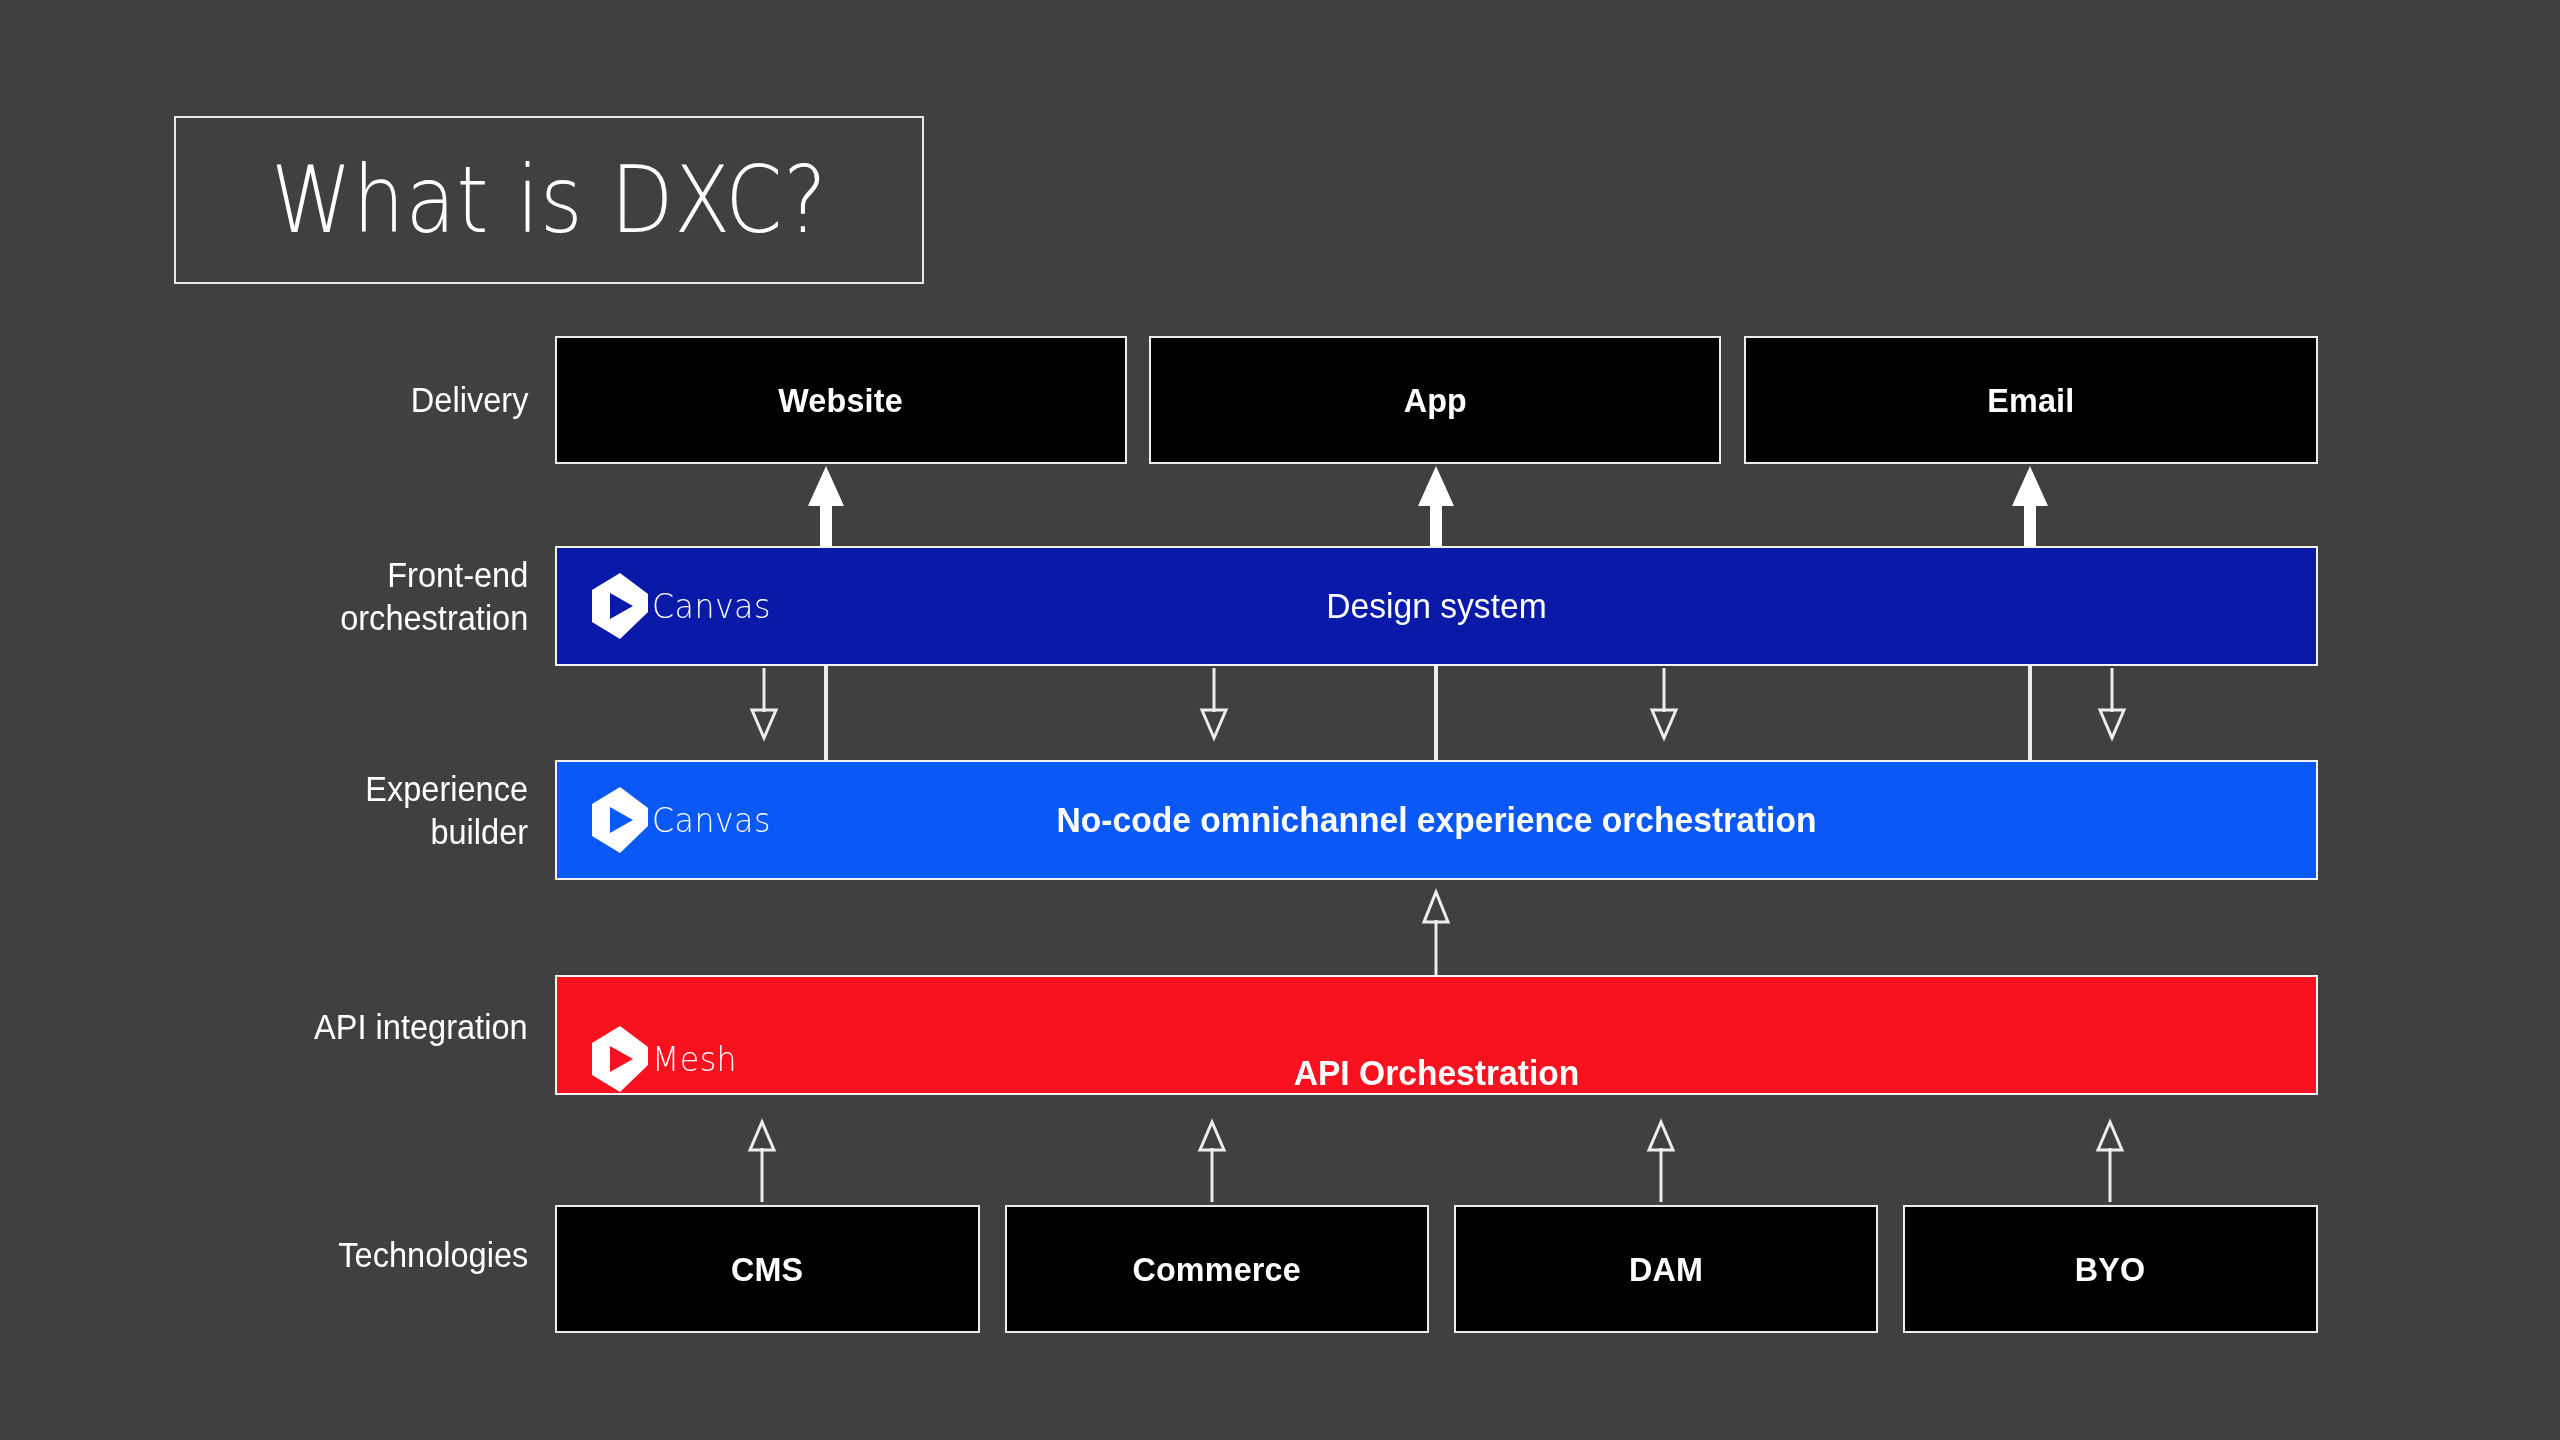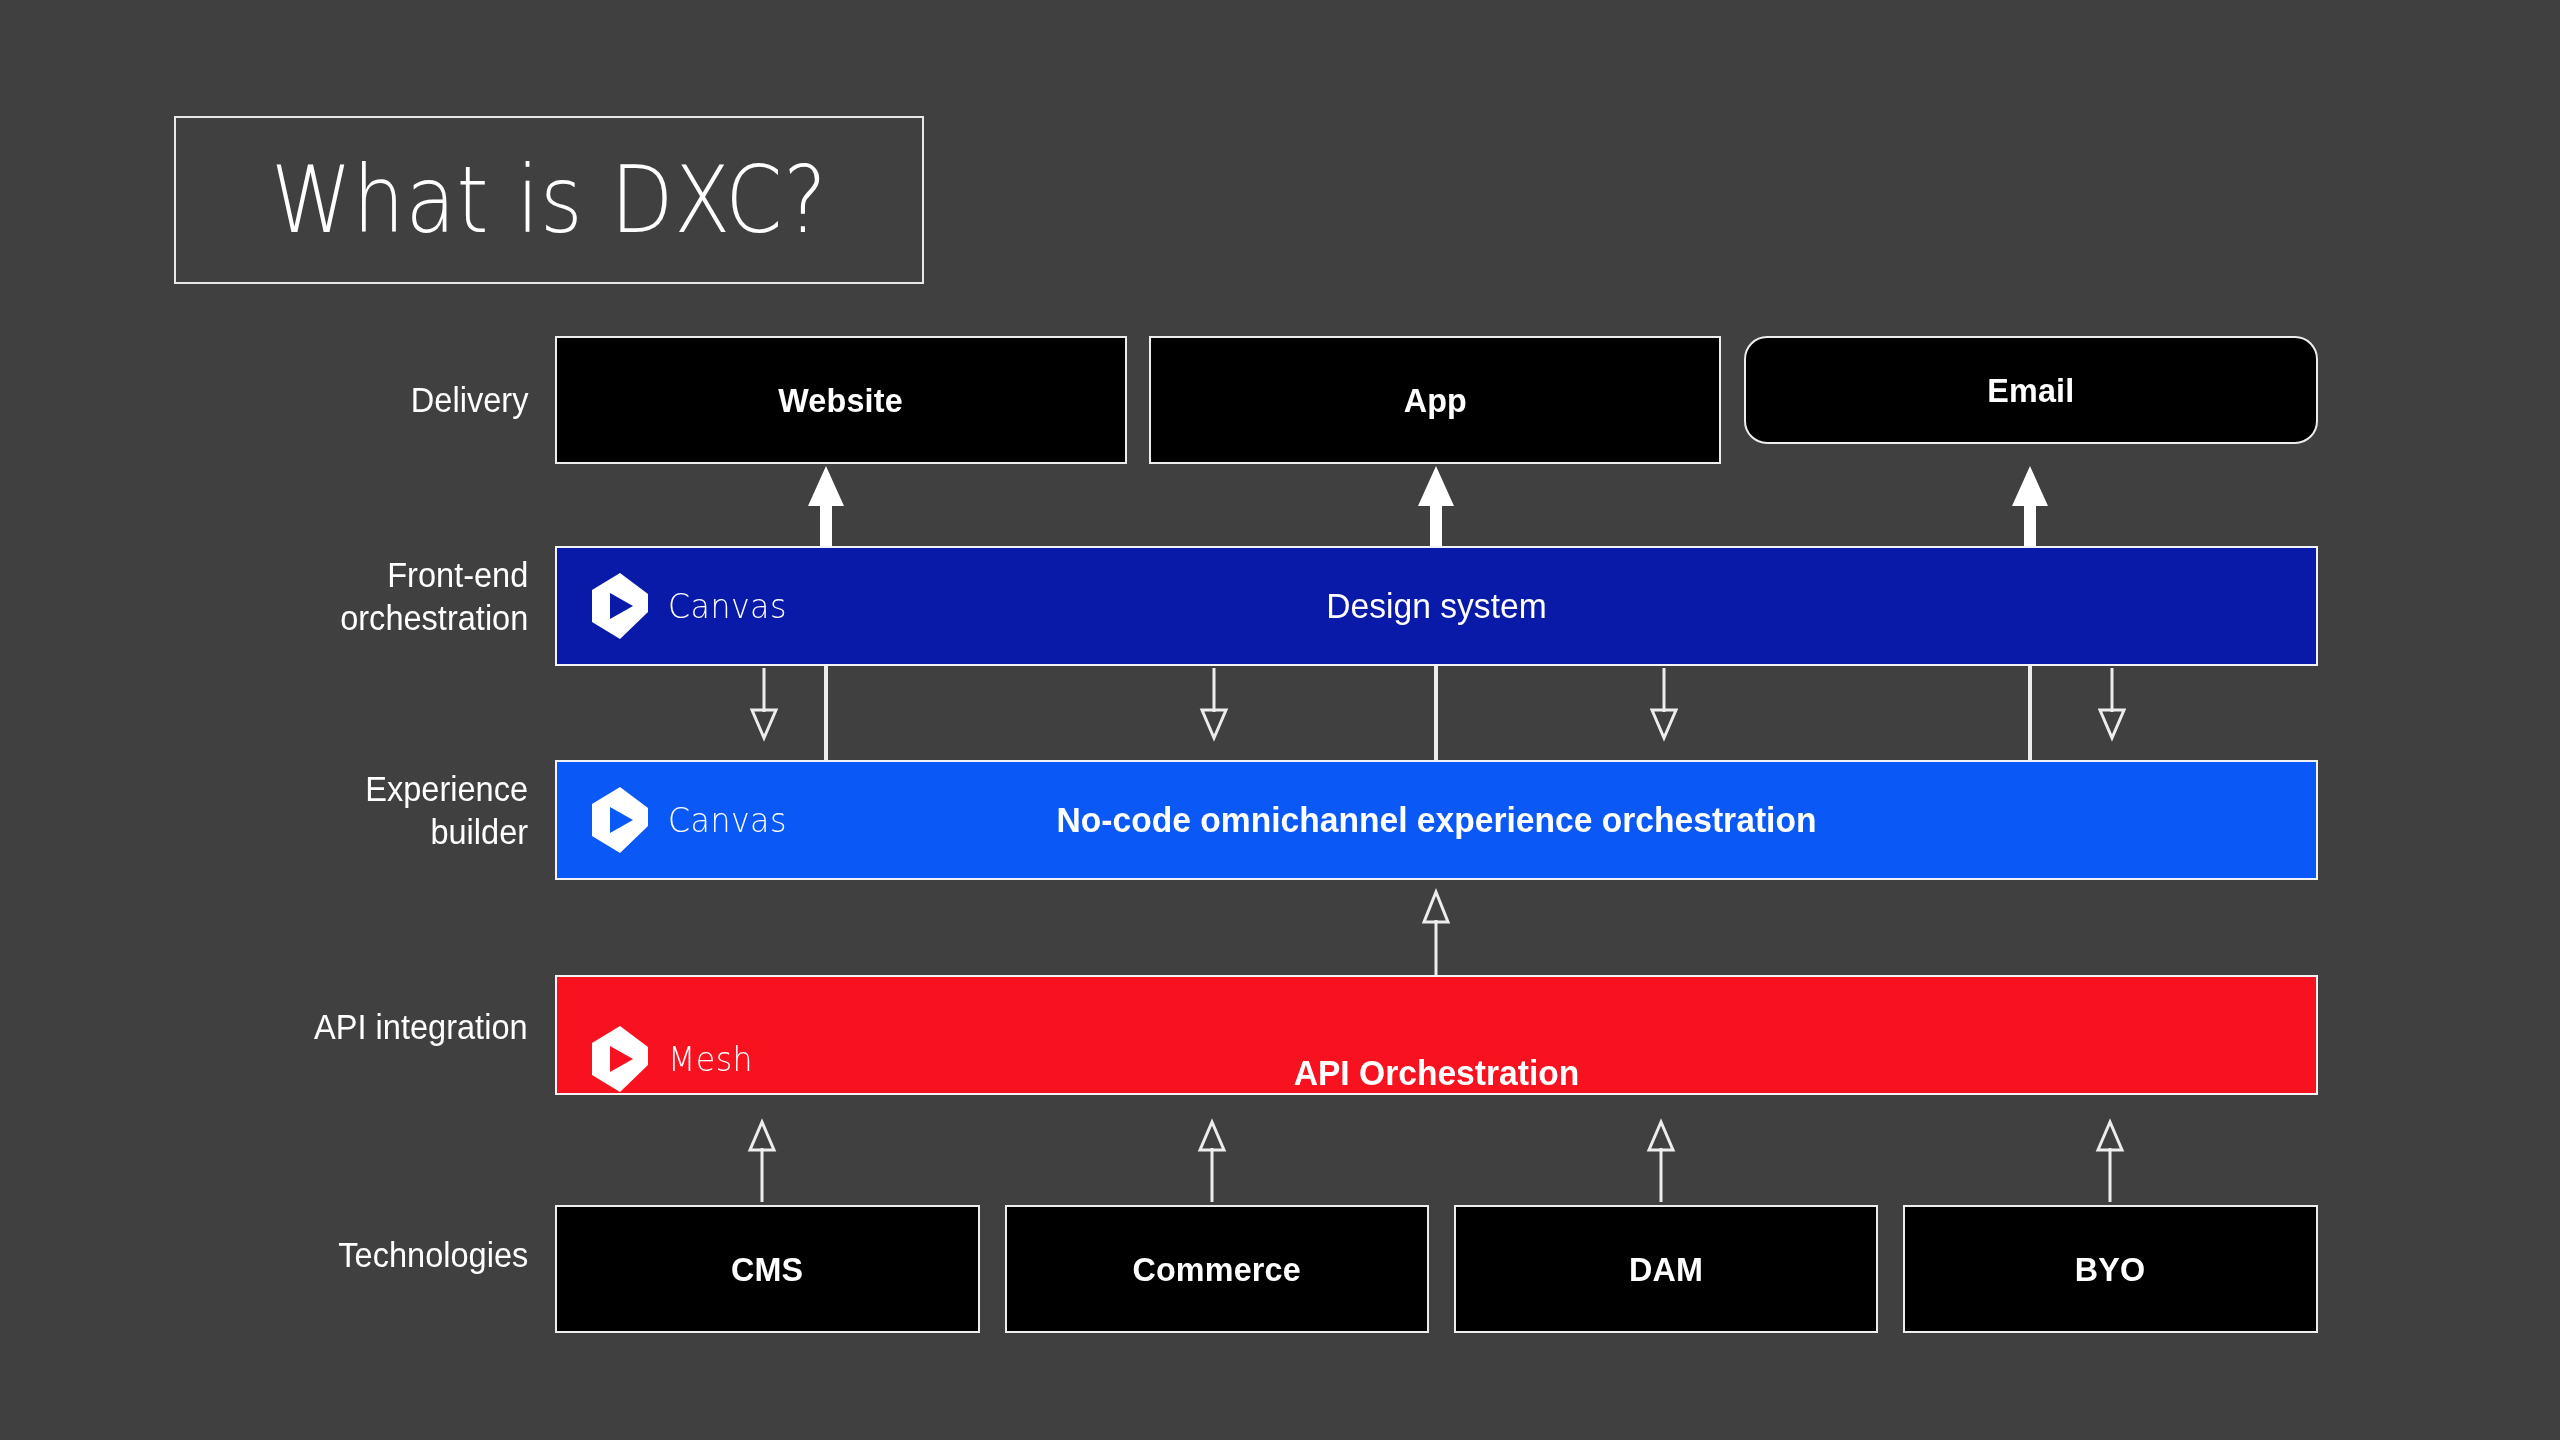--- a/index.html
+++ b/index.html
@@ -103,21 +103,21 @@
     pointer-events: none;
     transform: scaleX(0.96);
     white-space: nowrap;
   }
   .band-center.light {
     font-weight: 400;
   }
   .brand {
     display: flex;
     align-items: center;
-    gap: 18px;
+    gap: 2px;
     margin-left: 33px;
     z-index: 2;
   }
   .brand-name {
     font-family: "DejaVu Sans", sans-serif;
     font-weight: 300;
     font-size: 34px;
     color: #ffffff;
     letter-spacing: 0.5px;
     transform: scaleX(0.93);
@@ -162,21 +162,21 @@
   <div class="row-label" style="top:1233px;">Technologies</div>
 
   <div class="obox" style="left:555px; top:336px; width:572px; height:128px;">
     <span class="obox-label">Website</span>
   </div>
 
   <div class="obox" style="left:1149px; top:336px; width:572px; height:128px;">
     <span class="obox-label">App</span>
   </div>
 
-  <div class="obox" style="left:1744px; top:336px; width:574px; height:108px;border-radius:23px;">
+  <div class="obox" style="left:1744px; top:336px; width:574px; height:128px;">
     <span class="obox-label">Email</span>
   </div>
 
   <div class="conn" style="left:800px; top:466px;">
     <svg width="52" height="80" viewBox="0 0 52 80">
       <polygon points="26,0 44,40 32,40 32,80 20,80 20,40 8,40" fill="#ffffff"></polygon>
     </svg>
   </div>
   <div class="conn" style="left:1410px; top:466px;">
     <svg width="52" height="80" viewBox="0 0 52 80">

